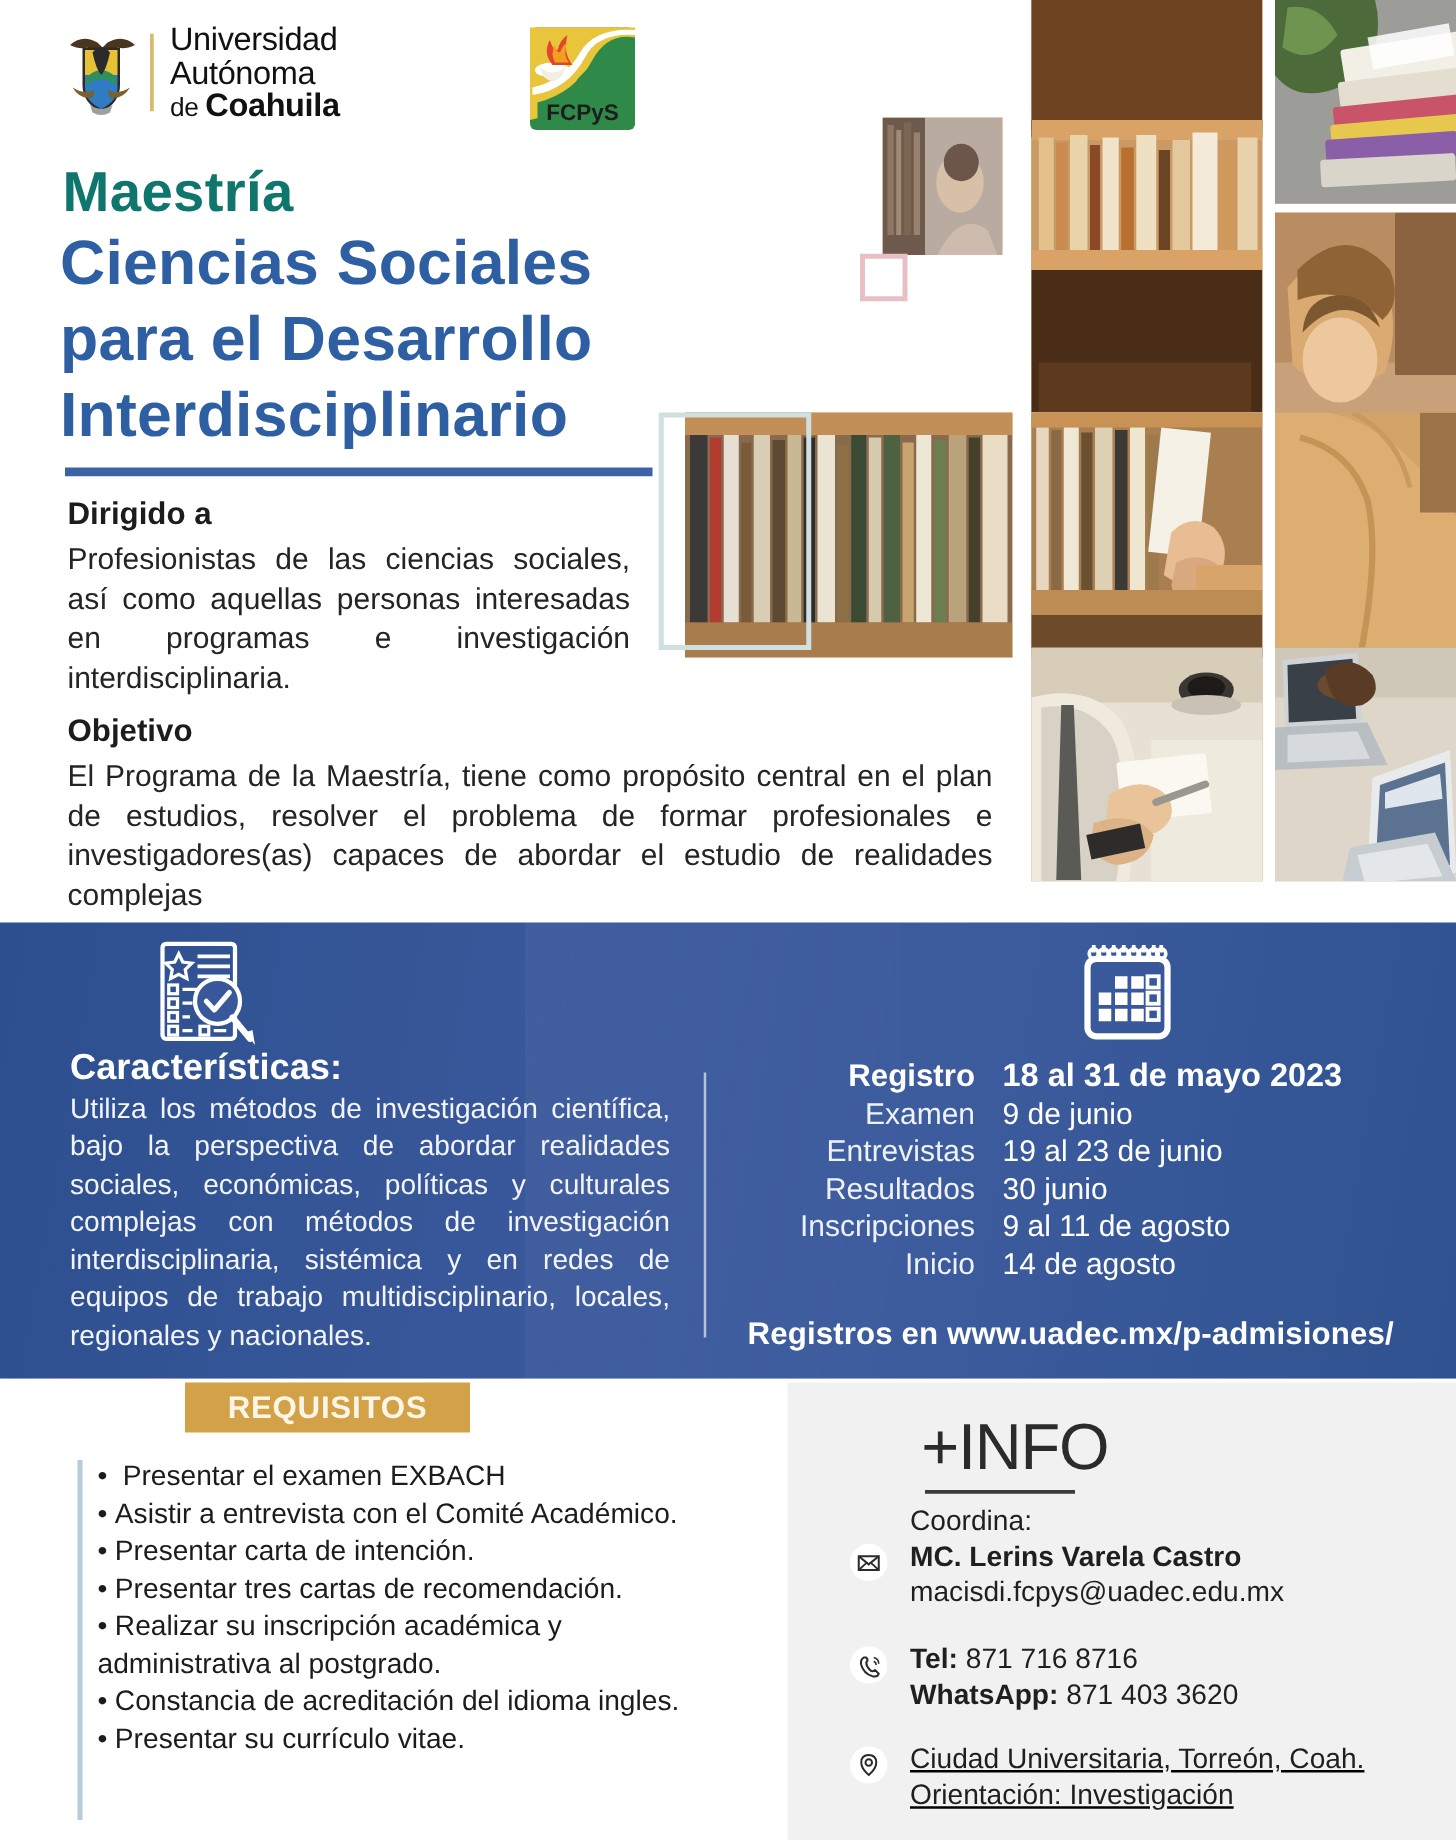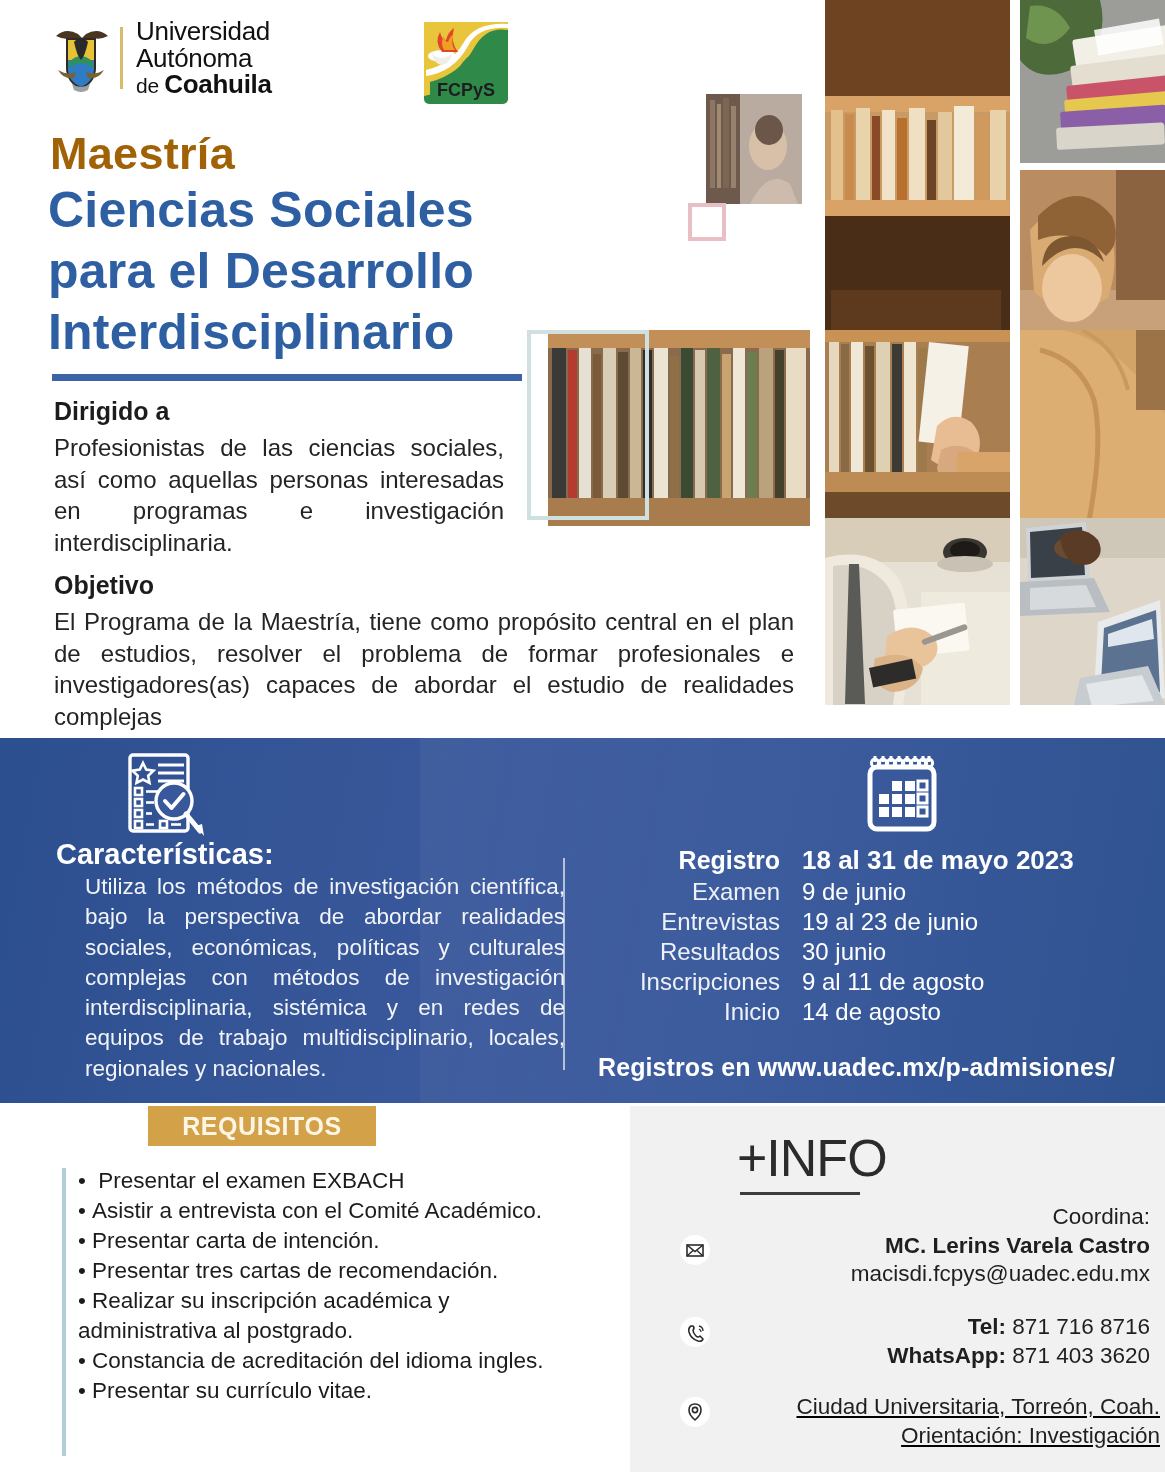--- a/index.html
+++ b/index.html
@@ -24,21 +24,21 @@
   .uni-l2 { font-size: 26px; font-weight: 400; letter-spacing:-.3px;}
   .uni-l3 { font-size: 26px; letter-spacing:-.3px;}
   .uni-l3 .de { font-weight: 400; font-size: 21px; }
   .uni-l3 .bold { font-weight: 700; }
 
   .fcpys { position: absolute; left: 420px; top: 16px; width: 92px; height: 92px; }
 
   
   .t-maestria {
     position: absolute; left: 50px; top: 128px;
-    font-size: 45px; font-weight: 700; color: #a16207; letter-spacing: .3px;
+    font-size: 45px; font-weight: 700; color: #0f766e; letter-spacing: .3px;
   }
   .t-main {
     position: absolute; left: 48px; top: 180px;
     font-size: 50px; font-weight: 700; color: #2e5fa3;
     line-height: 1.22; letter-spacing: .2px; white-space: pre-line;
   }
   .title-rule { position: absolute; left: 52px; top: 374px; width: 470px; height: 7px; background: #3c63a5; }
 
   
   .sec-h { font-size: 25px; font-weight: 700; color: #1c1c1c; }
@@ -65,21 +65,21 @@
     background: linear-gradient(100deg, #2c4f8f 0%, #39589b 38%, #3d5c9e 62%, #2f5290 100%);
   }
   .blue-sheen { position:absolute; left: 420px; top:0; width: 300px; height: 365px;
     background: linear-gradient(100deg, rgba(255,255,255,.045), rgba(255,255,255,0)); }
 
   .icon-check { position: absolute; left: 124px; top: 752px; width: 82px; height: 86px; }
   .icon-cal { position: absolute; left: 866px; top: 752px; width: 72px; height: 82px; }
 
   .carac-h { position: absolute; left: 56px; top: 838px; font-size: 29px; font-weight: 700; color: #fff; }
   .carac-p { position: absolute; left: 56px; top: 872px; width: 480px;
-    font-size: 22.5px; color: #f2f4f8; line-height: 1.345; text-align: justify; margin-left: 29px; }
+    font-size: 22.5px; color: #f2f4f8; line-height: 1.345; text-align: justify; }
 
   .vdiv { position: absolute; left: 563px; top: 858px; width: 2px; height: 212px; background: rgba(255,255,255,.62); }
 
   .dates { position: absolute; left: 612px; top: 845px; width: 520px; }
   .drow { display: flex; align-items: baseline; margin-bottom: 2px; }
   .dlabel { width: 190px; text-align: right; padding-right: 22px; color: #eef1f6; font-size: 24px; }
   .dval { color: #ffffff; font-size: 24px; }
   .drow.first .dlabel { font-weight: 700; color: #fff; font-size: 25px; }
   .drow.first .dval { font-weight: 700; font-size: 26px; }
 
@@ -98,21 +98,21 @@
   .req-list { position: absolute; left: 78px; top: 1166px; width: 520px; }
   .req-list li { list-style: none; font-size: 22.5px; color: #1c1c1c; line-height: 1.335; }
   .req-list li .b { margin-right: 6px; }
   .req-cont { font-size: 22.5px; color:#1c1c1c; line-height: 1.335; }
 
   .info-title { position: absolute; left: 737px; top: 1128px; font-size: 52px; font-weight: 400; color: #2b2b2b; letter-spacing: -1px; }
   .info-rule { position: absolute; left: 740px; top: 1192px; width: 120px; height: 3px; background: #3c3c3c; }
 
   .ci { position: absolute; }
   .ci .ic { position: absolute; left: 0; top: 2px; width: 30px; height: 30px; }
-  .ci .tx { margin-left: 48px; text-align: right; }
+  .ci .tx { margin-left: 48px; }
   .ci .tx div { font-size: 22.5px; color: #1f1f1f; line-height: 1.27; }
   .ci .tx div.strong { font-weight: 700; }
 
   .c-mail { left: 680px; top: 1203px; width: 470px; }
   .c-tel  { left: 680px; top: 1313px; width: 470px; }
   .c-loc  { left: 680px; top: 1393px; width: 480px; text-decoration: underline; }
   .c-mail .ic, .c-tel .ic, .c-loc .ic { top: 32px; }
   .c-tel .ic, .c-loc .ic { top: 4px; }
 </style>
 </head>

